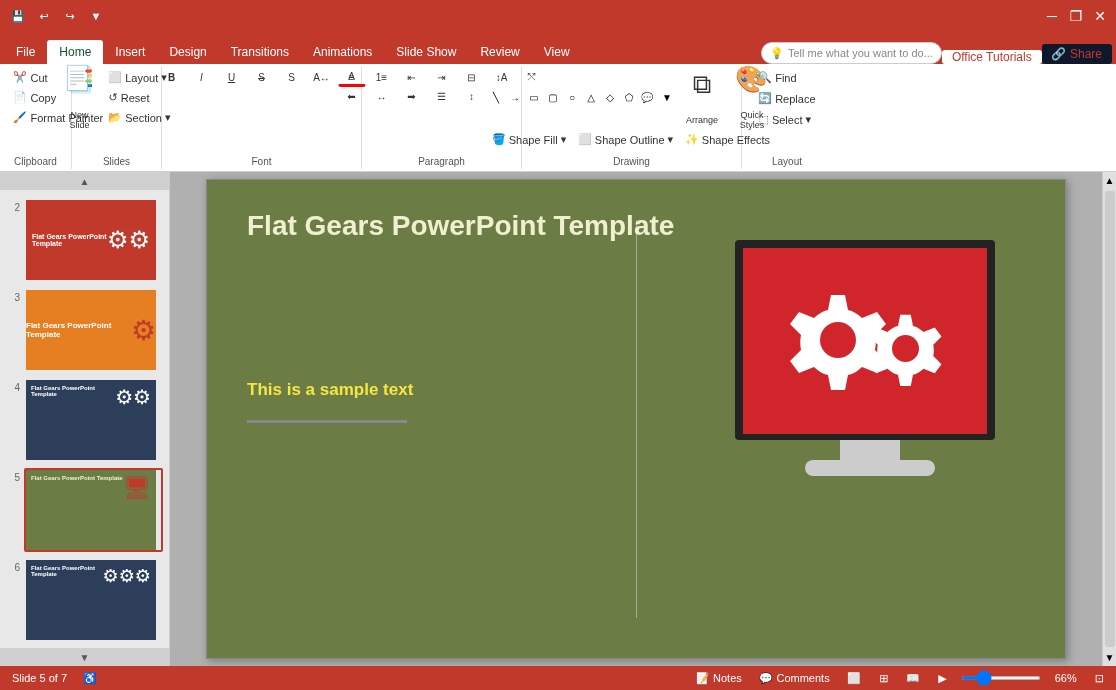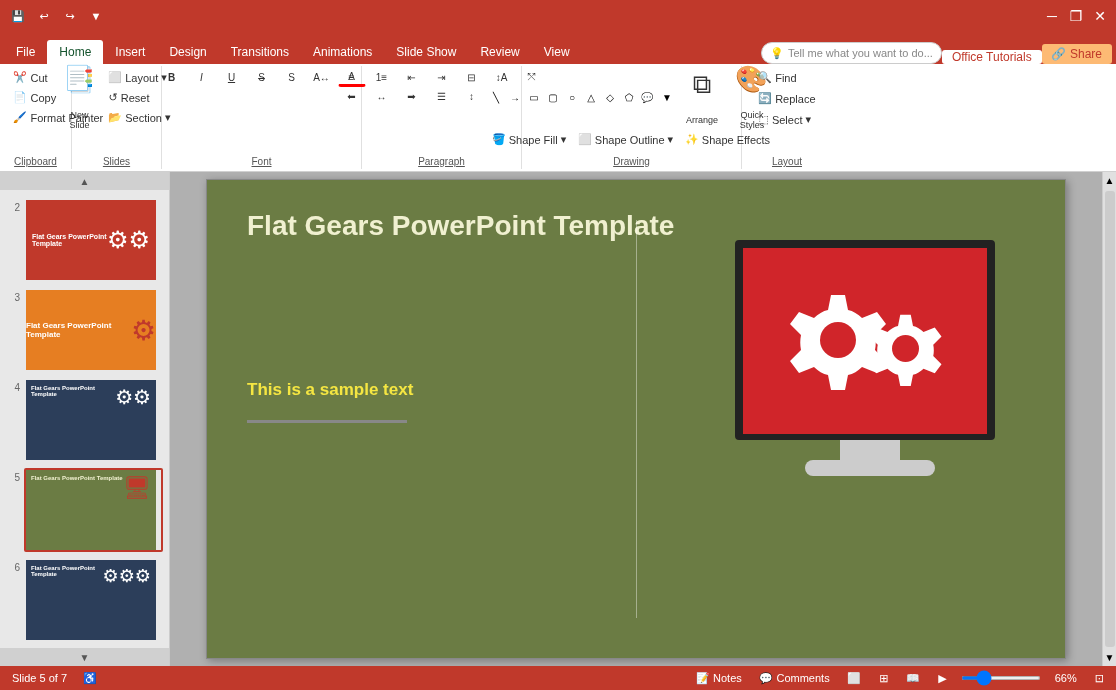--- a/index.html
+++ b/index.html
@@ -14,21 +14,21 @@
     .qat-btn { width: 20px; height: 20px; display: flex; align-items: center; justify-content: center; cursor: pointer; font-size: 11px; background: transparent; border: none; color: white; }
 
     
     .ribbon-tabs { background: #c0392b; display: flex; align-items: flex-end; padding: 0 4px; height: 32px; }
     .ribbon-tab { padding: 5px 12px; font-size: 12px; color: white; cursor: pointer; border-radius: 3px 3px 0 0; }
     .ribbon-tab.active { background: white; color: #14532d; }
 
     
     .ribbon { background: white; border-bottom: 1px solid #d0d0d0; display: flex; align-items: stretch; padding: 2px 0; min-height: 90px; }
     .ribbon-group { display: flex; flex-direction: column; align-items: center; border-right: 1px solid #e0e0e0; padding: 2px 4px; position: relative; }
-    .ribbon-group-label { font-size: 10px; color: #555; position: absolute; bottom: 2px; width: 100%; text-align: center; text-decoration: underline; }
+    .ribbon-group-label { font-size: 10px; color: #555; position: absolute; bottom: 2px; width: 100%; text-align: center; }
     .ribbon-group-content { display: flex; align-items: flex-start; gap: 2px; flex: 1; padding-bottom: 14px; }
     .rb-btn { display: flex; flex-direction: column; align-items: center; justify-content: center; cursor: pointer; padding: 2px 3px; border-radius: 3px; min-width: 28px; font-size: 10px; color: #333; border: 1px solid transparent; }
     .rb-btn-large { display: flex; flex-direction: column; align-items: center; justify-content: center; cursor: pointer; padding: 3px 5px; border-radius: 3px; width: 44px; height: 60px; font-size: 10px; color: #333; border: 1px solid transparent; }
     .rb-btn-large .icon { font-size: 26px; line-height: 1; }
     .rb-btn-large .lbl { font-size: 9px; text-align: center; margin-top: 18px; }
     .rb-col { display: flex; flex-direction: column; gap: 1px; }
     .rb-small-btn { display: flex; align-items: center; gap: 3px; cursor: pointer; padding: 2px 4px; border-radius: 2px; white-space: nowrap; font-size: 11px; color: #333; border: 1px solid transparent; }
 
     
     .font-combo { width: 120px; height: 22px; border: 1px solid #ccc; font-size: 11px; padding: 0 3px; }
@@ -81,21 +81,21 @@
     .thumb-s3 { background: #e67e22; width: 100%; height: 100%; }
     .thumb-s4 { background: #2c3e5a; width: 100%; height: 100%; }
     .thumb-s5 { background: #6b7c44; width: 100%; height: 100%; }
     .thumb-s6 { background: #2c3e5a; width: 100%; height: 100%; }
 
     .zoom-slider { width: 80px; height: 4px; background: white; border-radius: 2px; cursor: pointer; }
     .ribbon-row { display: flex; align-items: center; gap: 2px; }
 
     .tell-me-bar { display: flex; align-items: center; background: white; border: 1px solid #ccc; border-radius: 12px; padding: 2px 8px; gap: 4px; height: 22px; font-size: 11px; color: #888; cursor: text; }
     .office-tutorials-btn { background: white; color: #c0392b; border: none; padding: 0 10px; border-radius: 3px; cursor: pointer; font-size: 12px; font-weight: 500; }
-    .share-btn { background: #fdba74; color: #c0392b; border: none; padding: 3px 10px; border-radius: 3px; cursor: pointer; font-size: 12px; }
+    .share-btn { background: #0f172a; color: #c0392b; border: none; padding: 3px 10px; border-radius: 3px; cursor: pointer; font-size: 12px; }
     .shape-grid { display: grid; grid-template-columns: repeat(10, 18px); gap: 1px; margin-bottom: 2px; }
     .shape-item { width: 18px; height: 14px; display: flex; align-items: center; justify-content: center; font-size: 10px; cursor: pointer; }
   </style>
 </head>
 <body>
 
 <div class="title-bar">
   <div class="title-bar-left">
     <span class="qat-btn">💾</span>
     <span class="qat-btn">↩</span>

